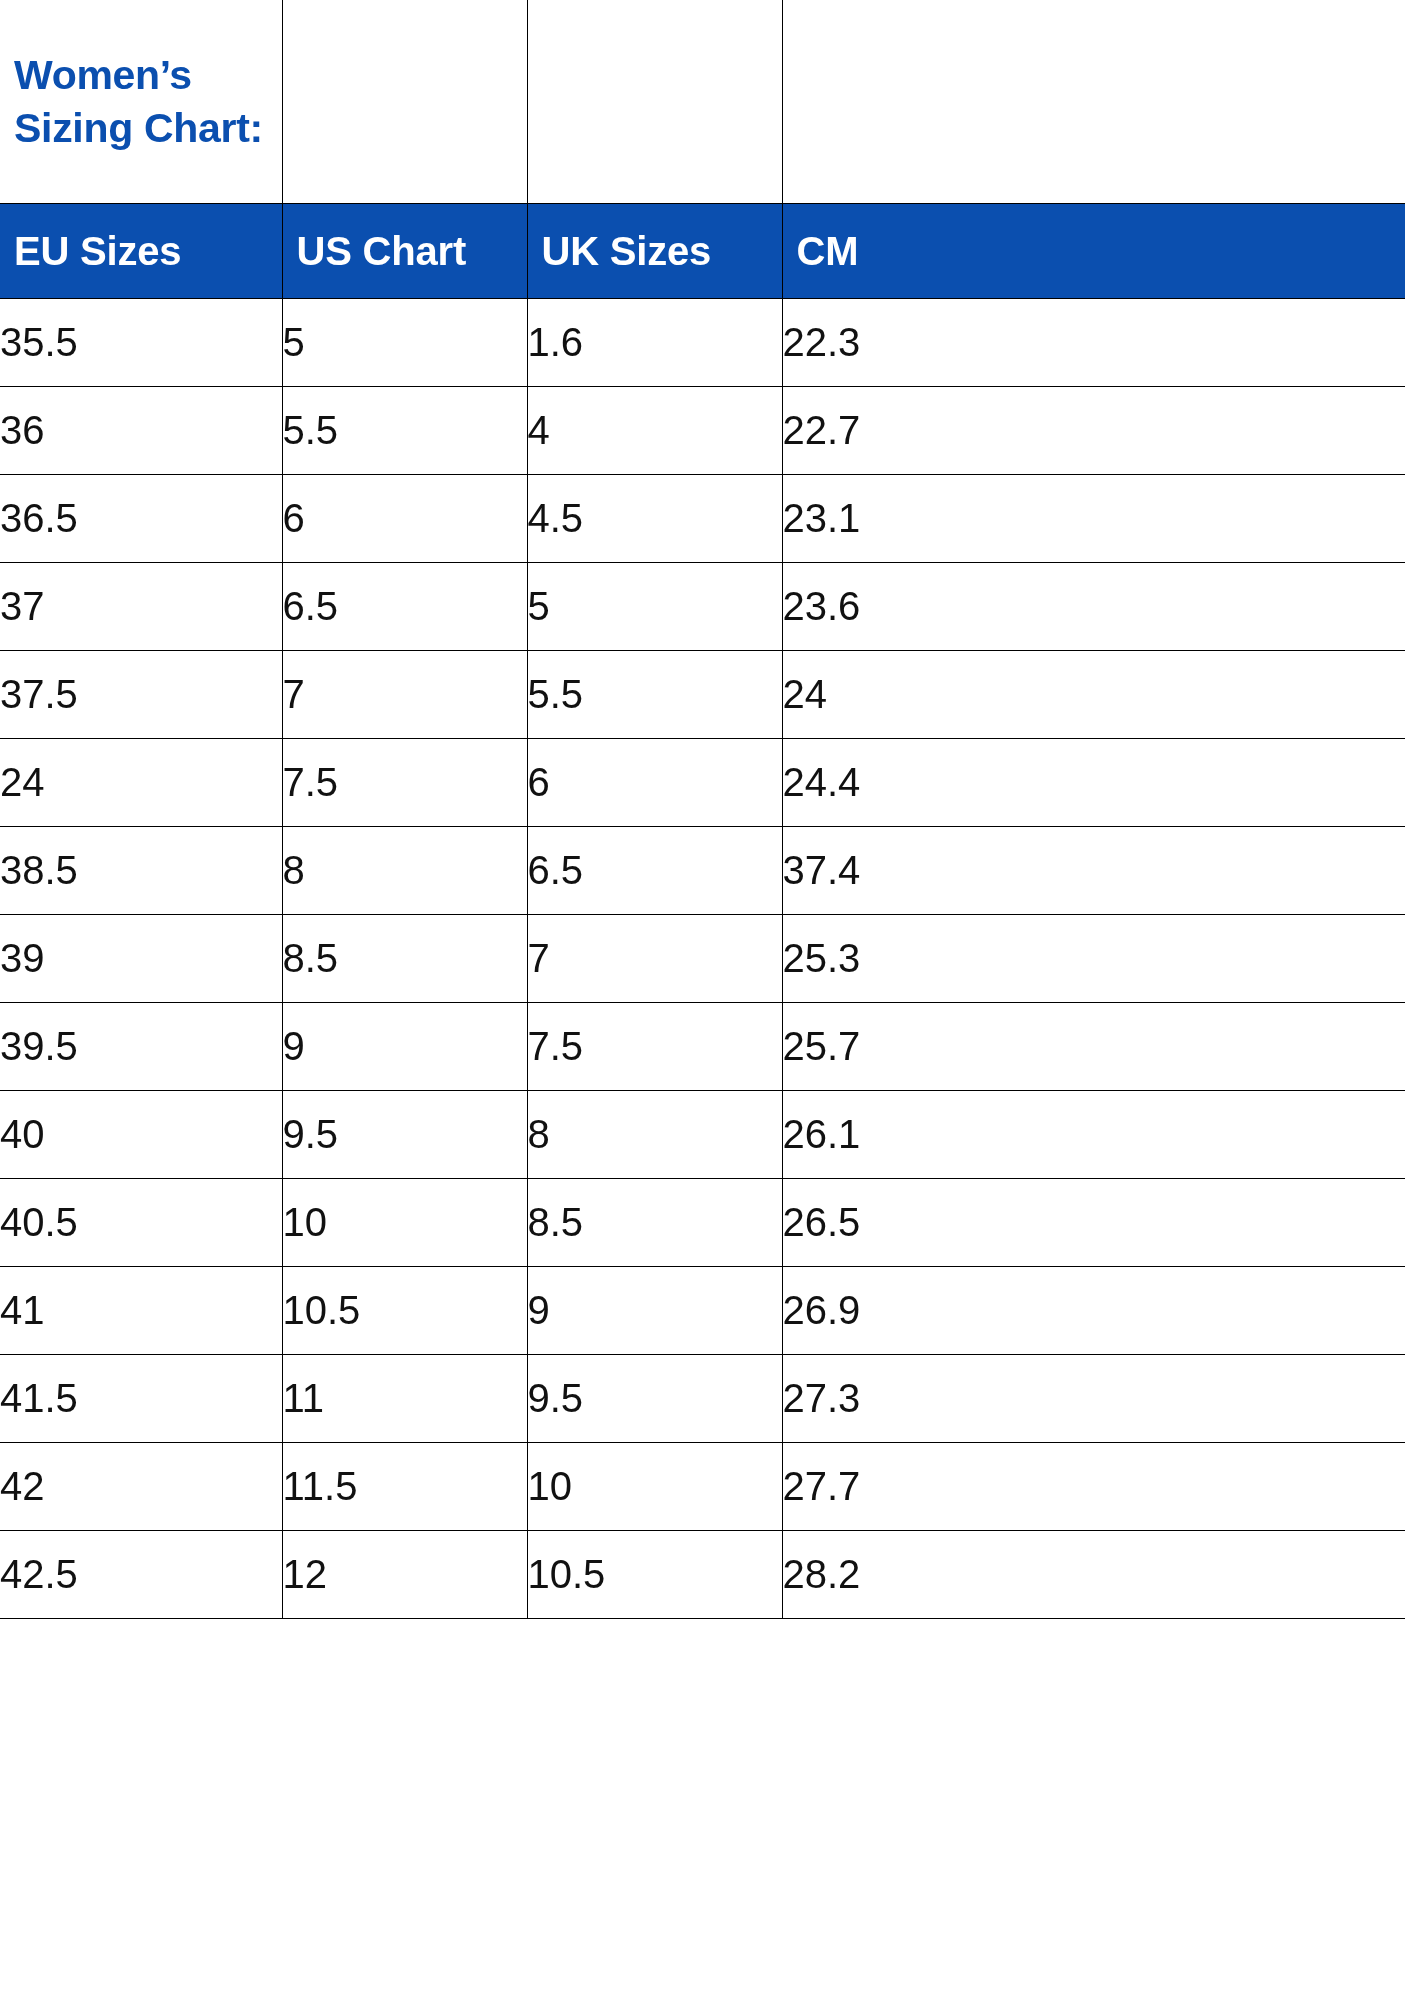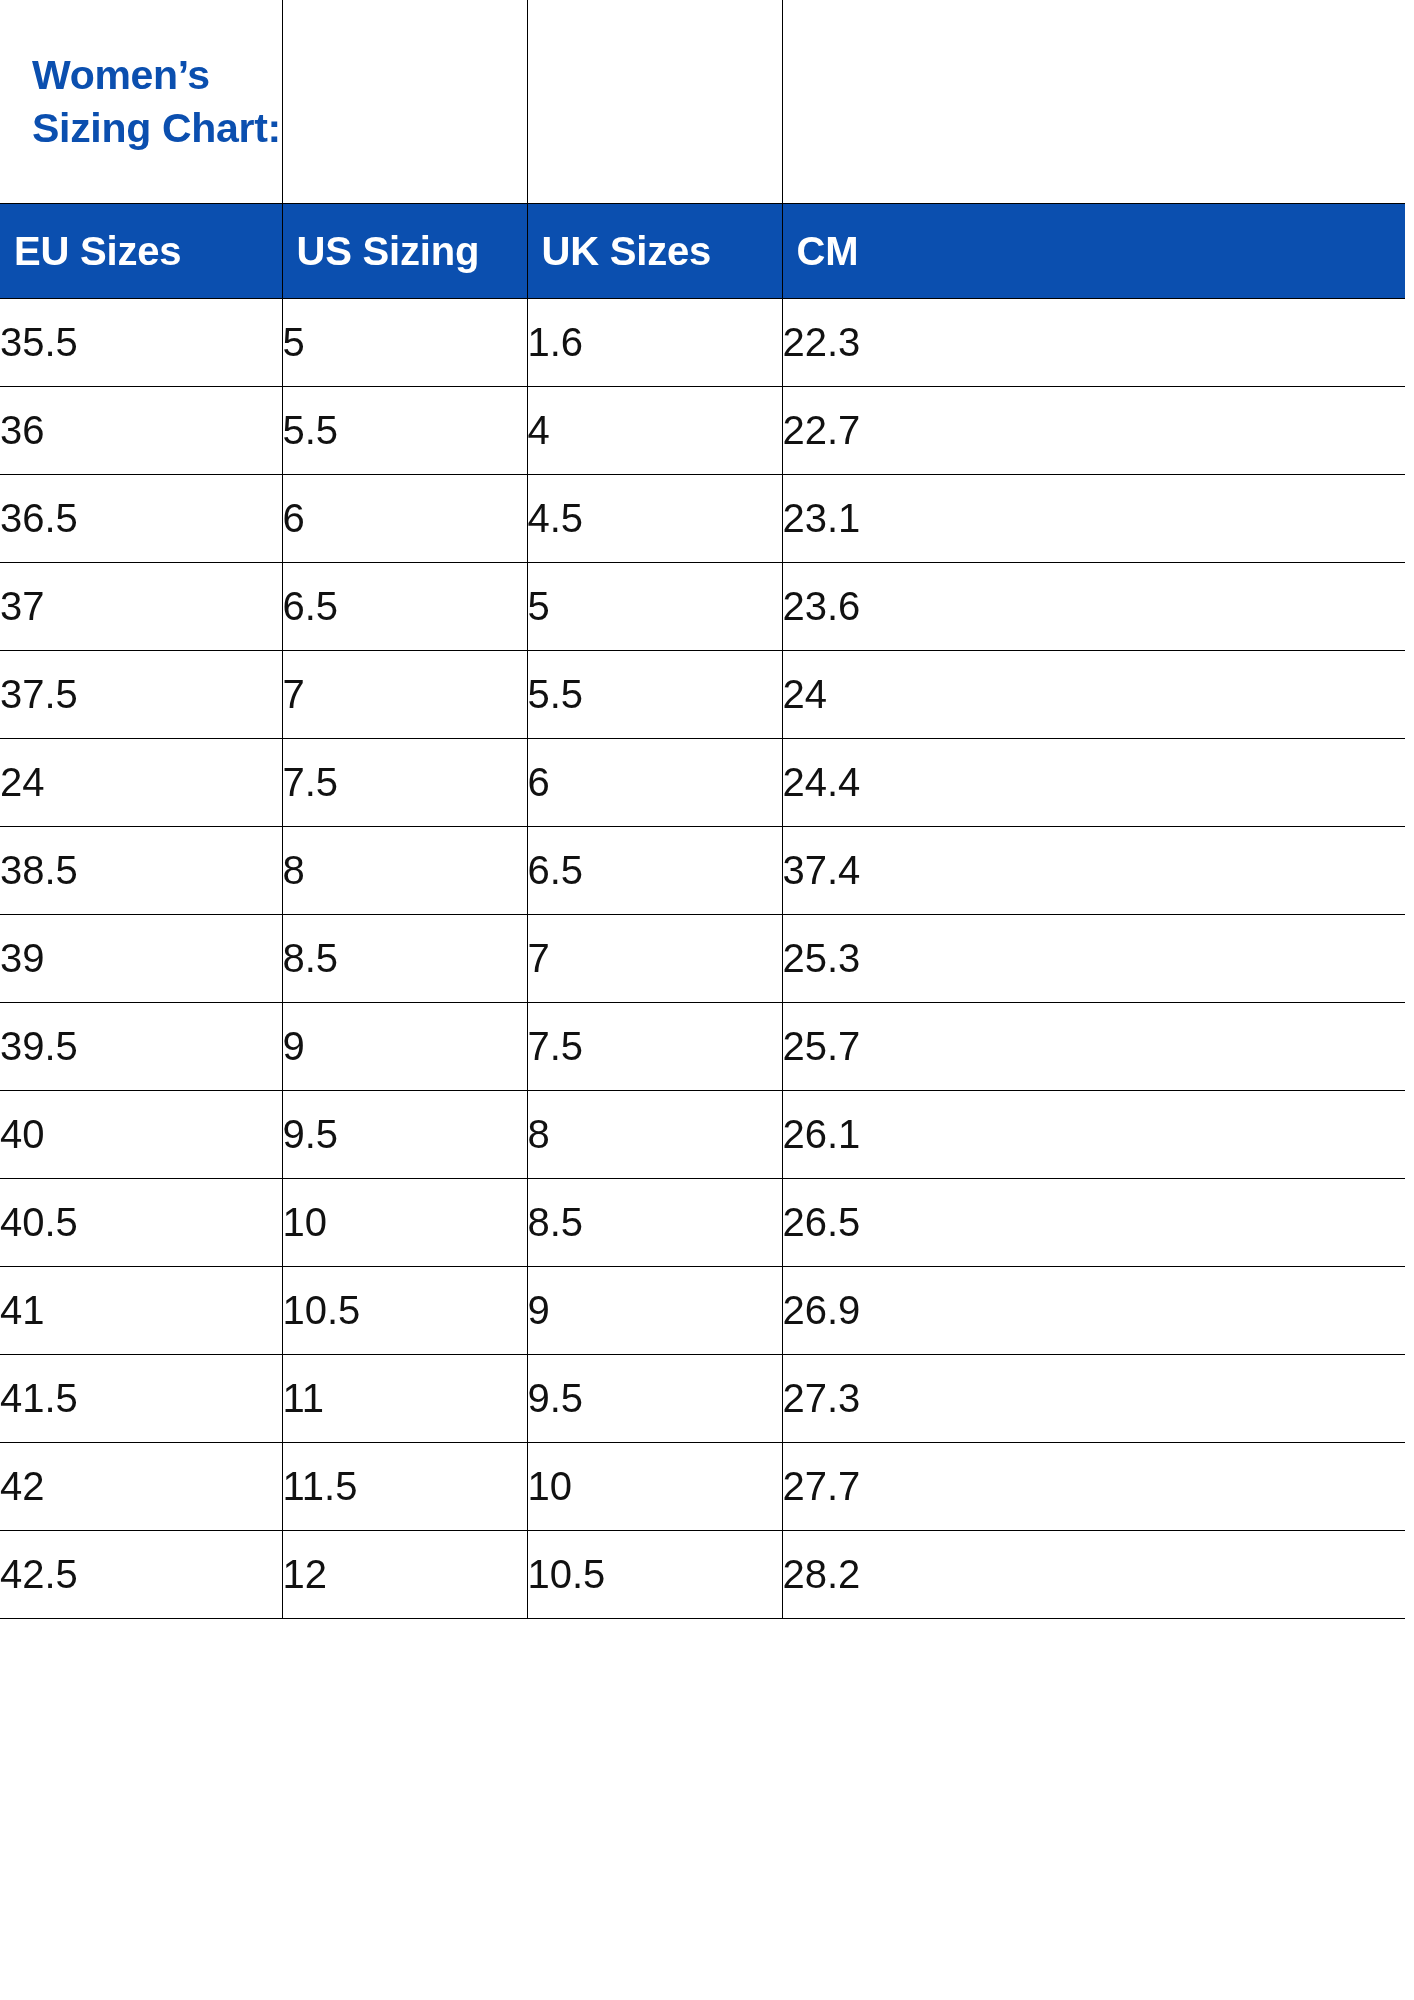--- a/index.html
+++ b/index.html
@@ -37,21 +37,21 @@
   
   tr.title-row td {
     border: 1px solid #000000;
     border-top: none;
     height: 203px;
     vertical-align: middle;
     padding: 0;
   }
   tr.title-row td.title-cell {
     border-left: none;
-    padding-left: 32px;
+    padding-left: 14px;
   }
   tr.title-row td.blank-last {
     border-right: none;
   }
   .chart-title {
     color: #0B4FAF;
     font-weight: bold;
     font-size: 41px;
     line-height: 1.28;
     letter-spacing: -0.3px;
@@ -109,21 +109,21 @@
         <td class="title-cell">
           <span class="chart-title">Women’s Sizing Chart:</span>
         </td>
         <td></td>
         <td></td>
         <td class="blank-last"></td>
       </tr>
 
       <tr class="head-row">
         <th class="first">EU Sizes</th>
-        <th>US Sizing</th>
+        <th>US Chart</th>
         <th>UK Sizes</th>
         <th class="last">CM</th>
       </tr>
 
       <tr class="data-row">
         <td class="first">35.5</td>
         <td>5</td>
         <td>1.6</td>
         <td class="last">22.3</td>
       </tr>

